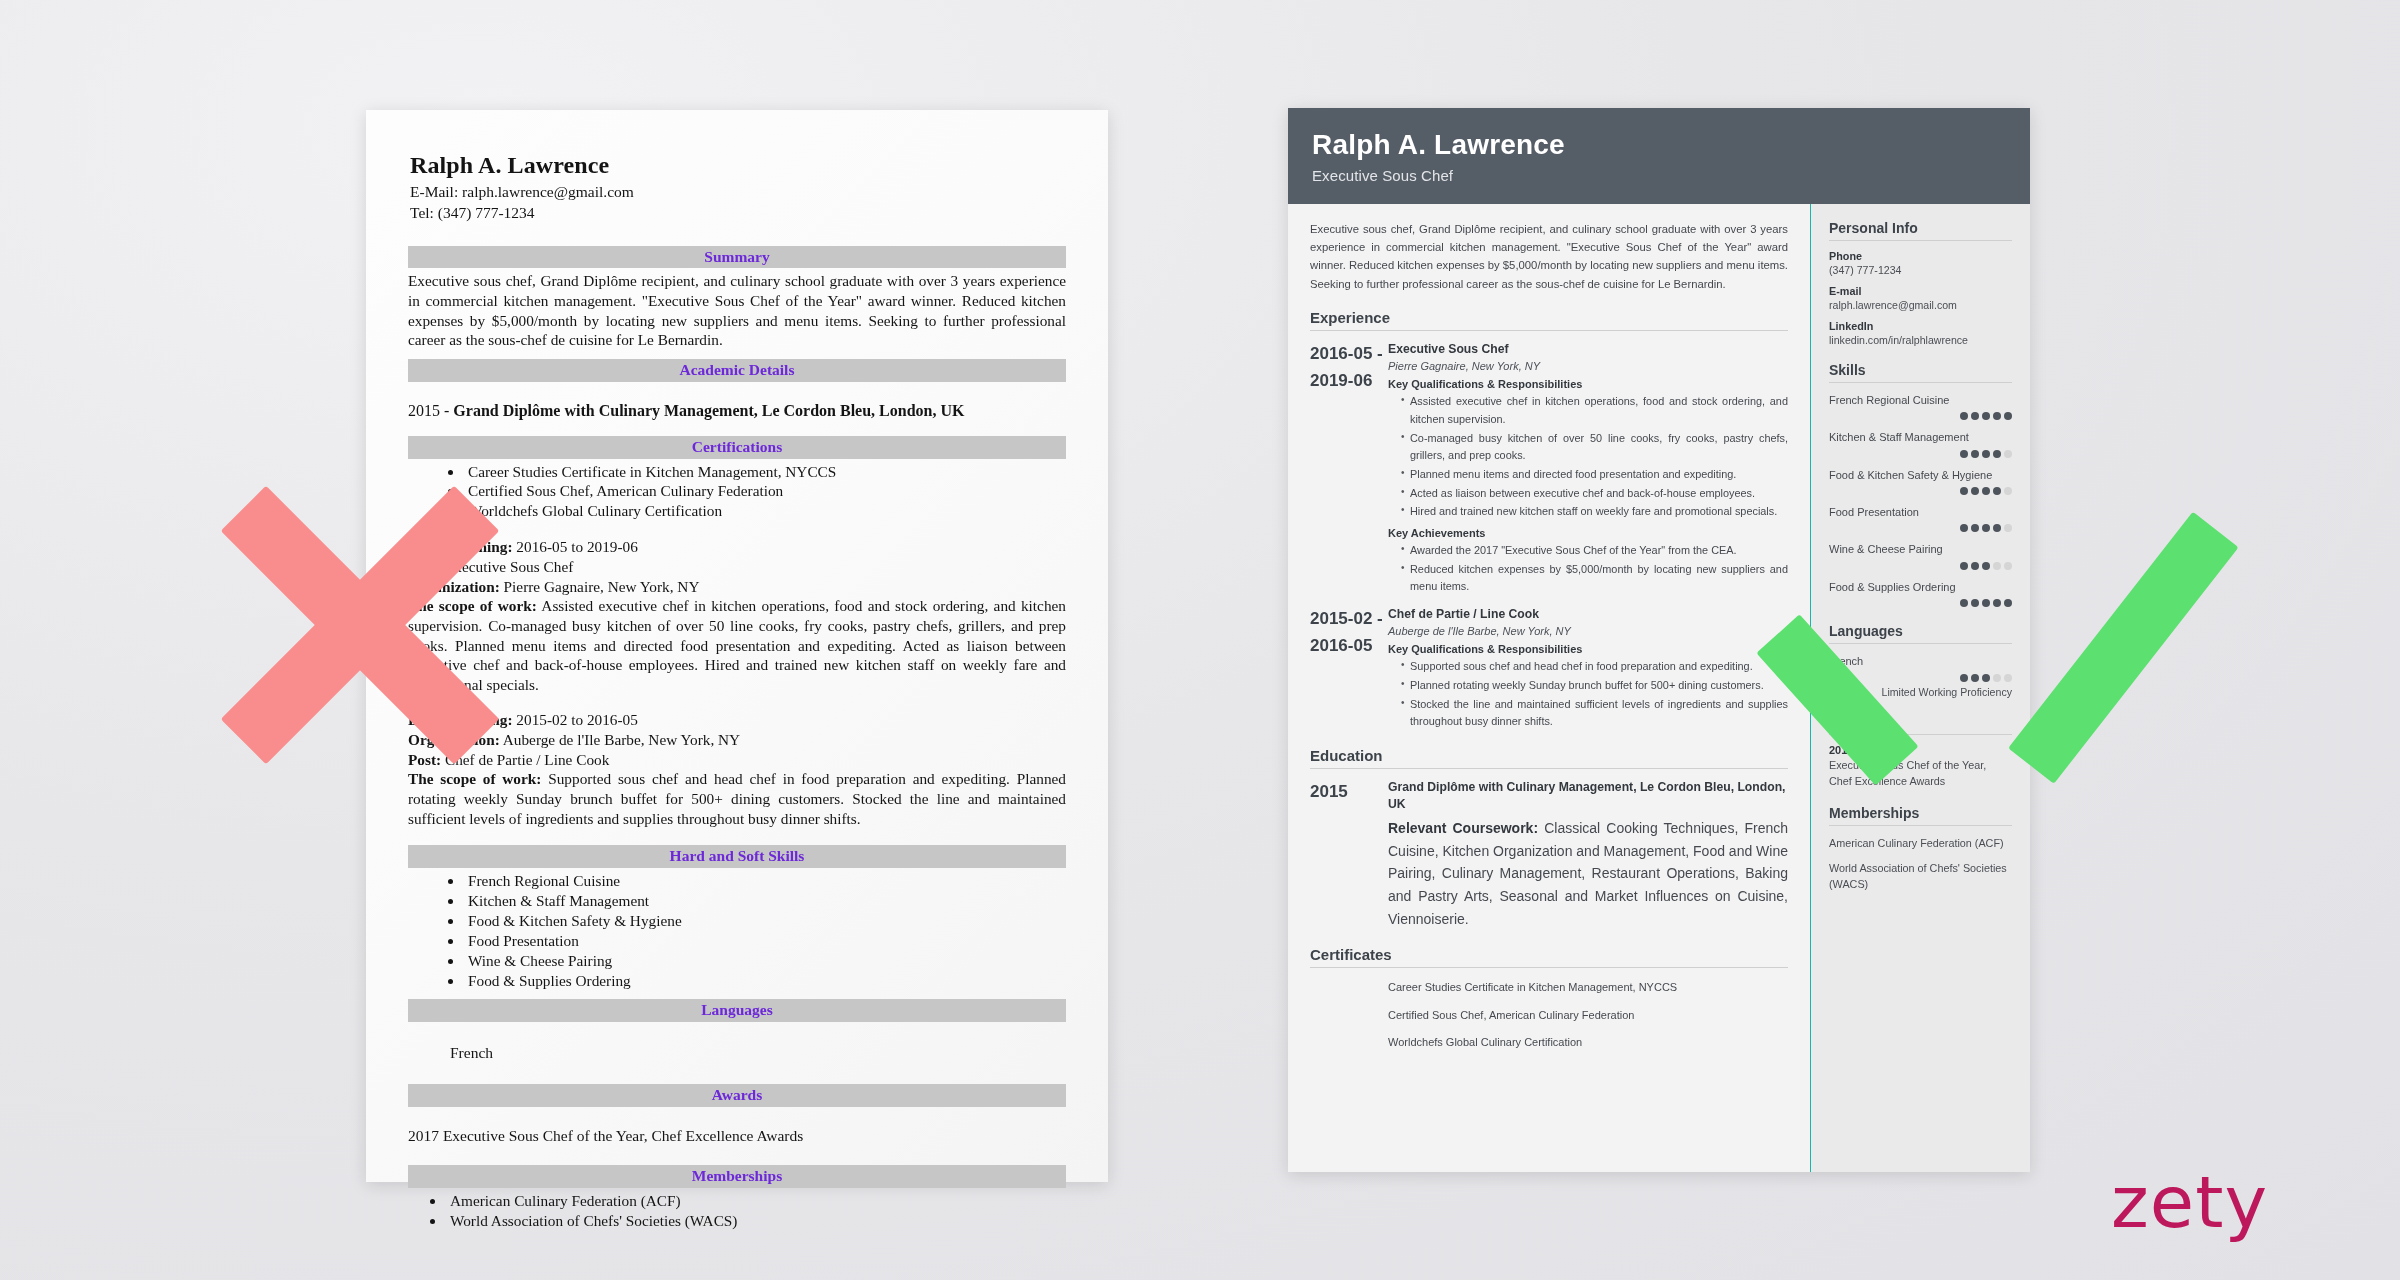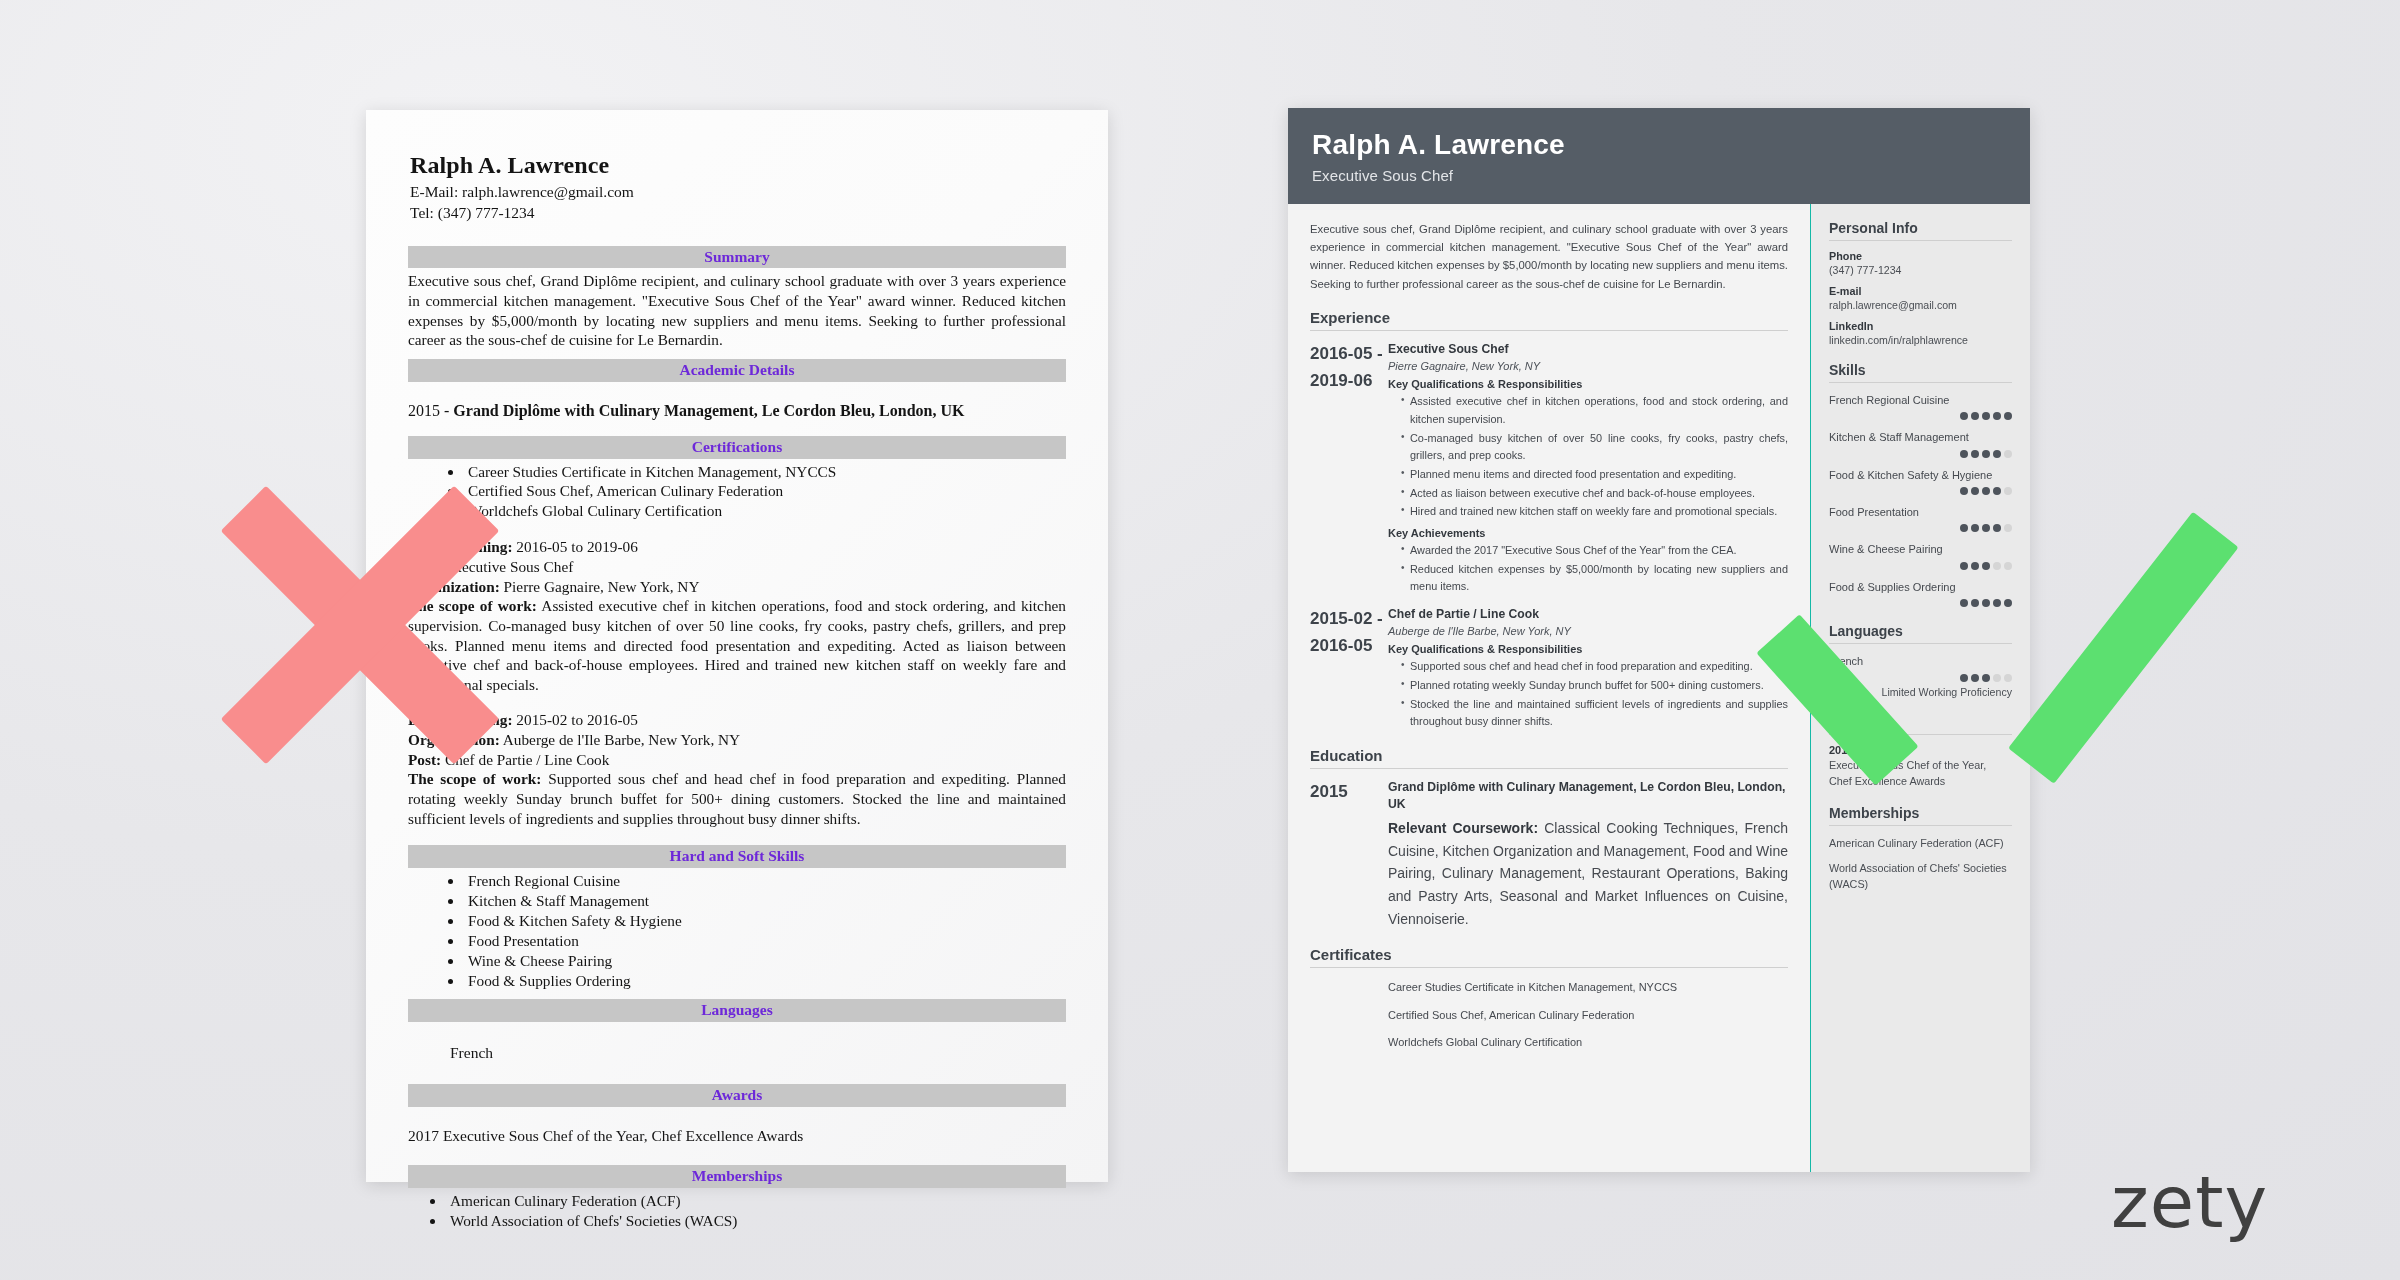--- a/index.html
+++ b/index.html
@@ -121,21 +121,21 @@
     transform-origin:bottom center;transform:rotate(-42deg);
   }
   .check i.long{
     width:58px;height:300px;left:212px;top:-4px;
     transform-origin:bottom center;transform:rotate(38deg);
   }
 
   .zety{
     position:absolute;right:132px;bottom:42px;
     font-family:"DejaVu Sans", sans-serif;
-    font-size:72px;color:#404040;letter-spacing:1px;line-height:1;
+    font-size:72px;color:#be185d;letter-spacing:1px;line-height:1;
     font-weight:400;
     text-align:center;
   }
 </style>
 </head>
 <body>
 
 <div class="stage">
 
   <div class="resume-bad">

